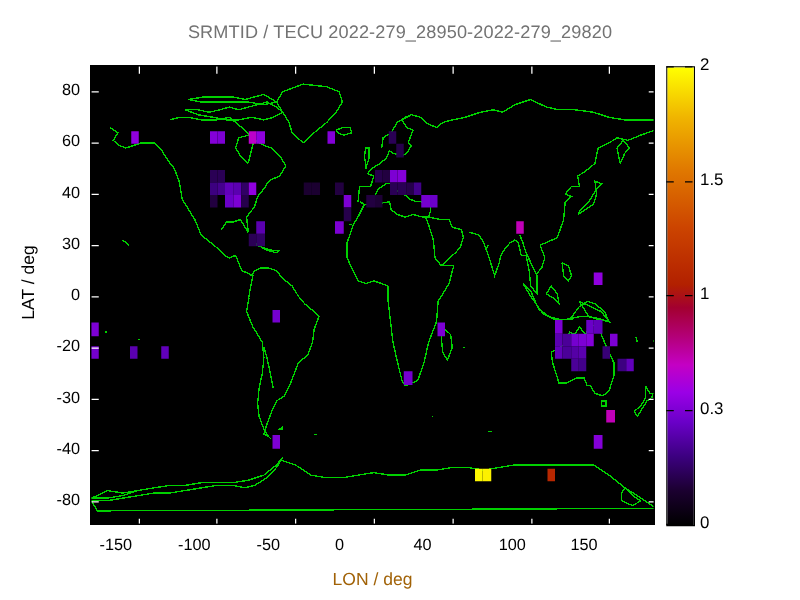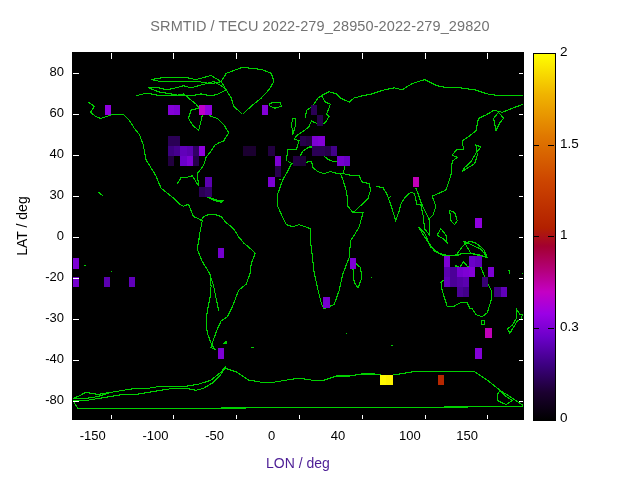--- a/index.html
+++ b/index.html
@@ -36,21 +36,21 @@
   .ylabel-txt{
     position:absolute;text-align:right;font-size:13px;color:#000;
     width:44px;
   }
   .xlabel-txt{
     position:absolute;text-align:left;font-size:13px;color:#000;
     width:60px;
   }
   .axis-title-x{
     position:absolute;left:0;top:455px;width:596px;text-align:center;
-    font-size:14px;color:#4c1d95;
+    font-size:14px;color:#a16207;
   }
   .axis-title-y{
     position:absolute;left:-38px;top:218px;width:120px;text-align:center;
     font-size:14px;color:#000;
     transform:rotate(-90deg);transform-origin:50% 50%;
   }
   .tickmark-in{position:absolute;background:#ffffff;}
 
   
   .cbar{

